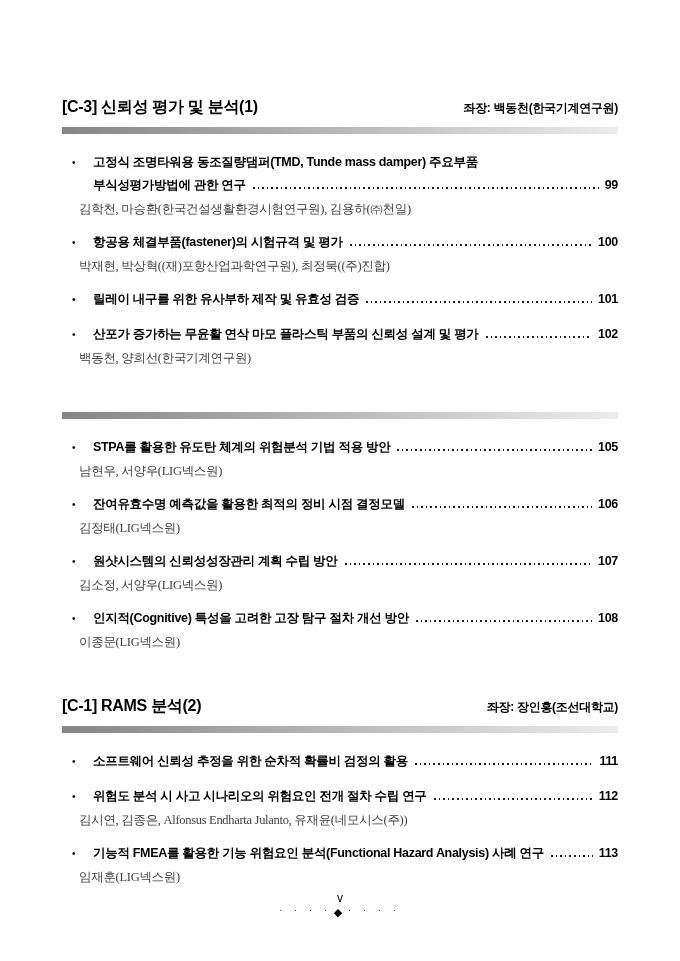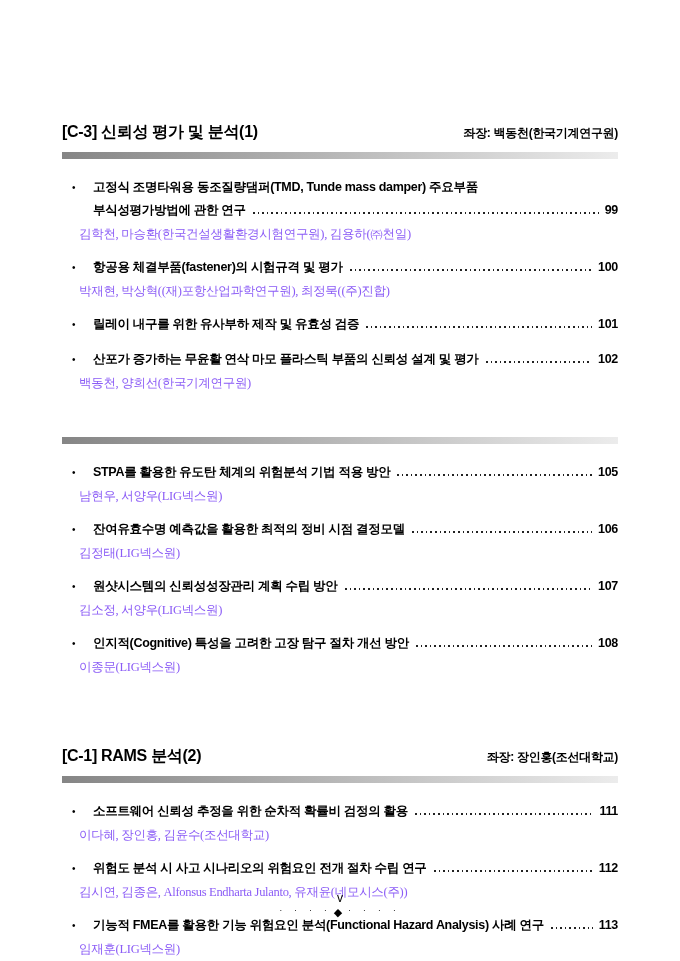--- a/index.html
+++ b/index.html
@@ -13,21 +13,21 @@
   }
   .page { padding:97px 62px 0 62px; }
 
   .section { margin-bottom:40px; }
   .section + .section { margin-top:44px; }
 
   .section-header {
     display:flex; justify-content:space-between; align-items:baseline;
   }
   .section-heading {
-    font-size:16px; font-weight:bold; letter-spacing:-0.3px; white-space:nowrap;margin-top:25px;
+    font-size:16px; font-weight:bold; letter-spacing:-0.3px; white-space:nowrap;
   }
   .section-chair {
     font-size:12px; font-weight:bold; letter-spacing:-0.3px; white-space:nowrap;
   }
   .section-bar {
     height:7px;
     margin-top:9px; margin-bottom:17px;
     background:linear-gradient(to right,#858585,#ececec);
   }
 
@@ -47,21 +47,21 @@
     margin:0 6px 0 7px;
     align-self:center; position:relative; top:2px;
     background:repeating-linear-gradient(to right,#222 0 1.6px,transparent 1.6px 4.6px);
   }
   .page-num {
     flex:none; font-weight:bold; font-size:12.5px;
   }
   .authors {
     font-family:"Liberation Serif", serif;
     font-size:12.5px; line-height:20px; letter-spacing:-0.3px;
-    padding-left:17px; margin-top:2px; color:#8b5cf6;
+    padding-left:17px; margin-top:2px; color:#404040;
   }
 
   .footer {
     position:absolute; left:0; bottom:42px; width:100%;
     text-align:center;
   }
   .footer-page { font-size:12px; line-height:14px; }
   .footer-ornament {
     font-size:9px; letter-spacing:4px; line-height:14px;
     display:flex; align-items:center; justify-content:center; gap:2px;
@@ -175,21 +175,20 @@
     </div>
     <div class="section-bar"></div>
 
     <div class="item">
       <div class="item-line">
         <span class="bullet">•</span>
         <span class="item-title">소프트웨어 신뢰성 추정을 위한 순차적 확률비 검정의 활용</span>
         <span class="leader"></span>
         <span class="page-num">111</span>
       </div>
-      <div class="authors">이다혜, 장인홍, 김윤수(조선대학교)</div>
     </div>
 
     <div class="item">
       <div class="item-line">
         <span class="bullet">•</span>
         <span class="item-title">위험도 분석 시 사고 시나리오의 위험요인 전개 절차 수립 연구</span>
         <span class="leader"></span>
         <span class="page-num">112</span>
       </div>
       <div class="authors">김시연, 김종은, Alfonsus Endharta Julanto, 유재윤(네모시스(주))</div>

